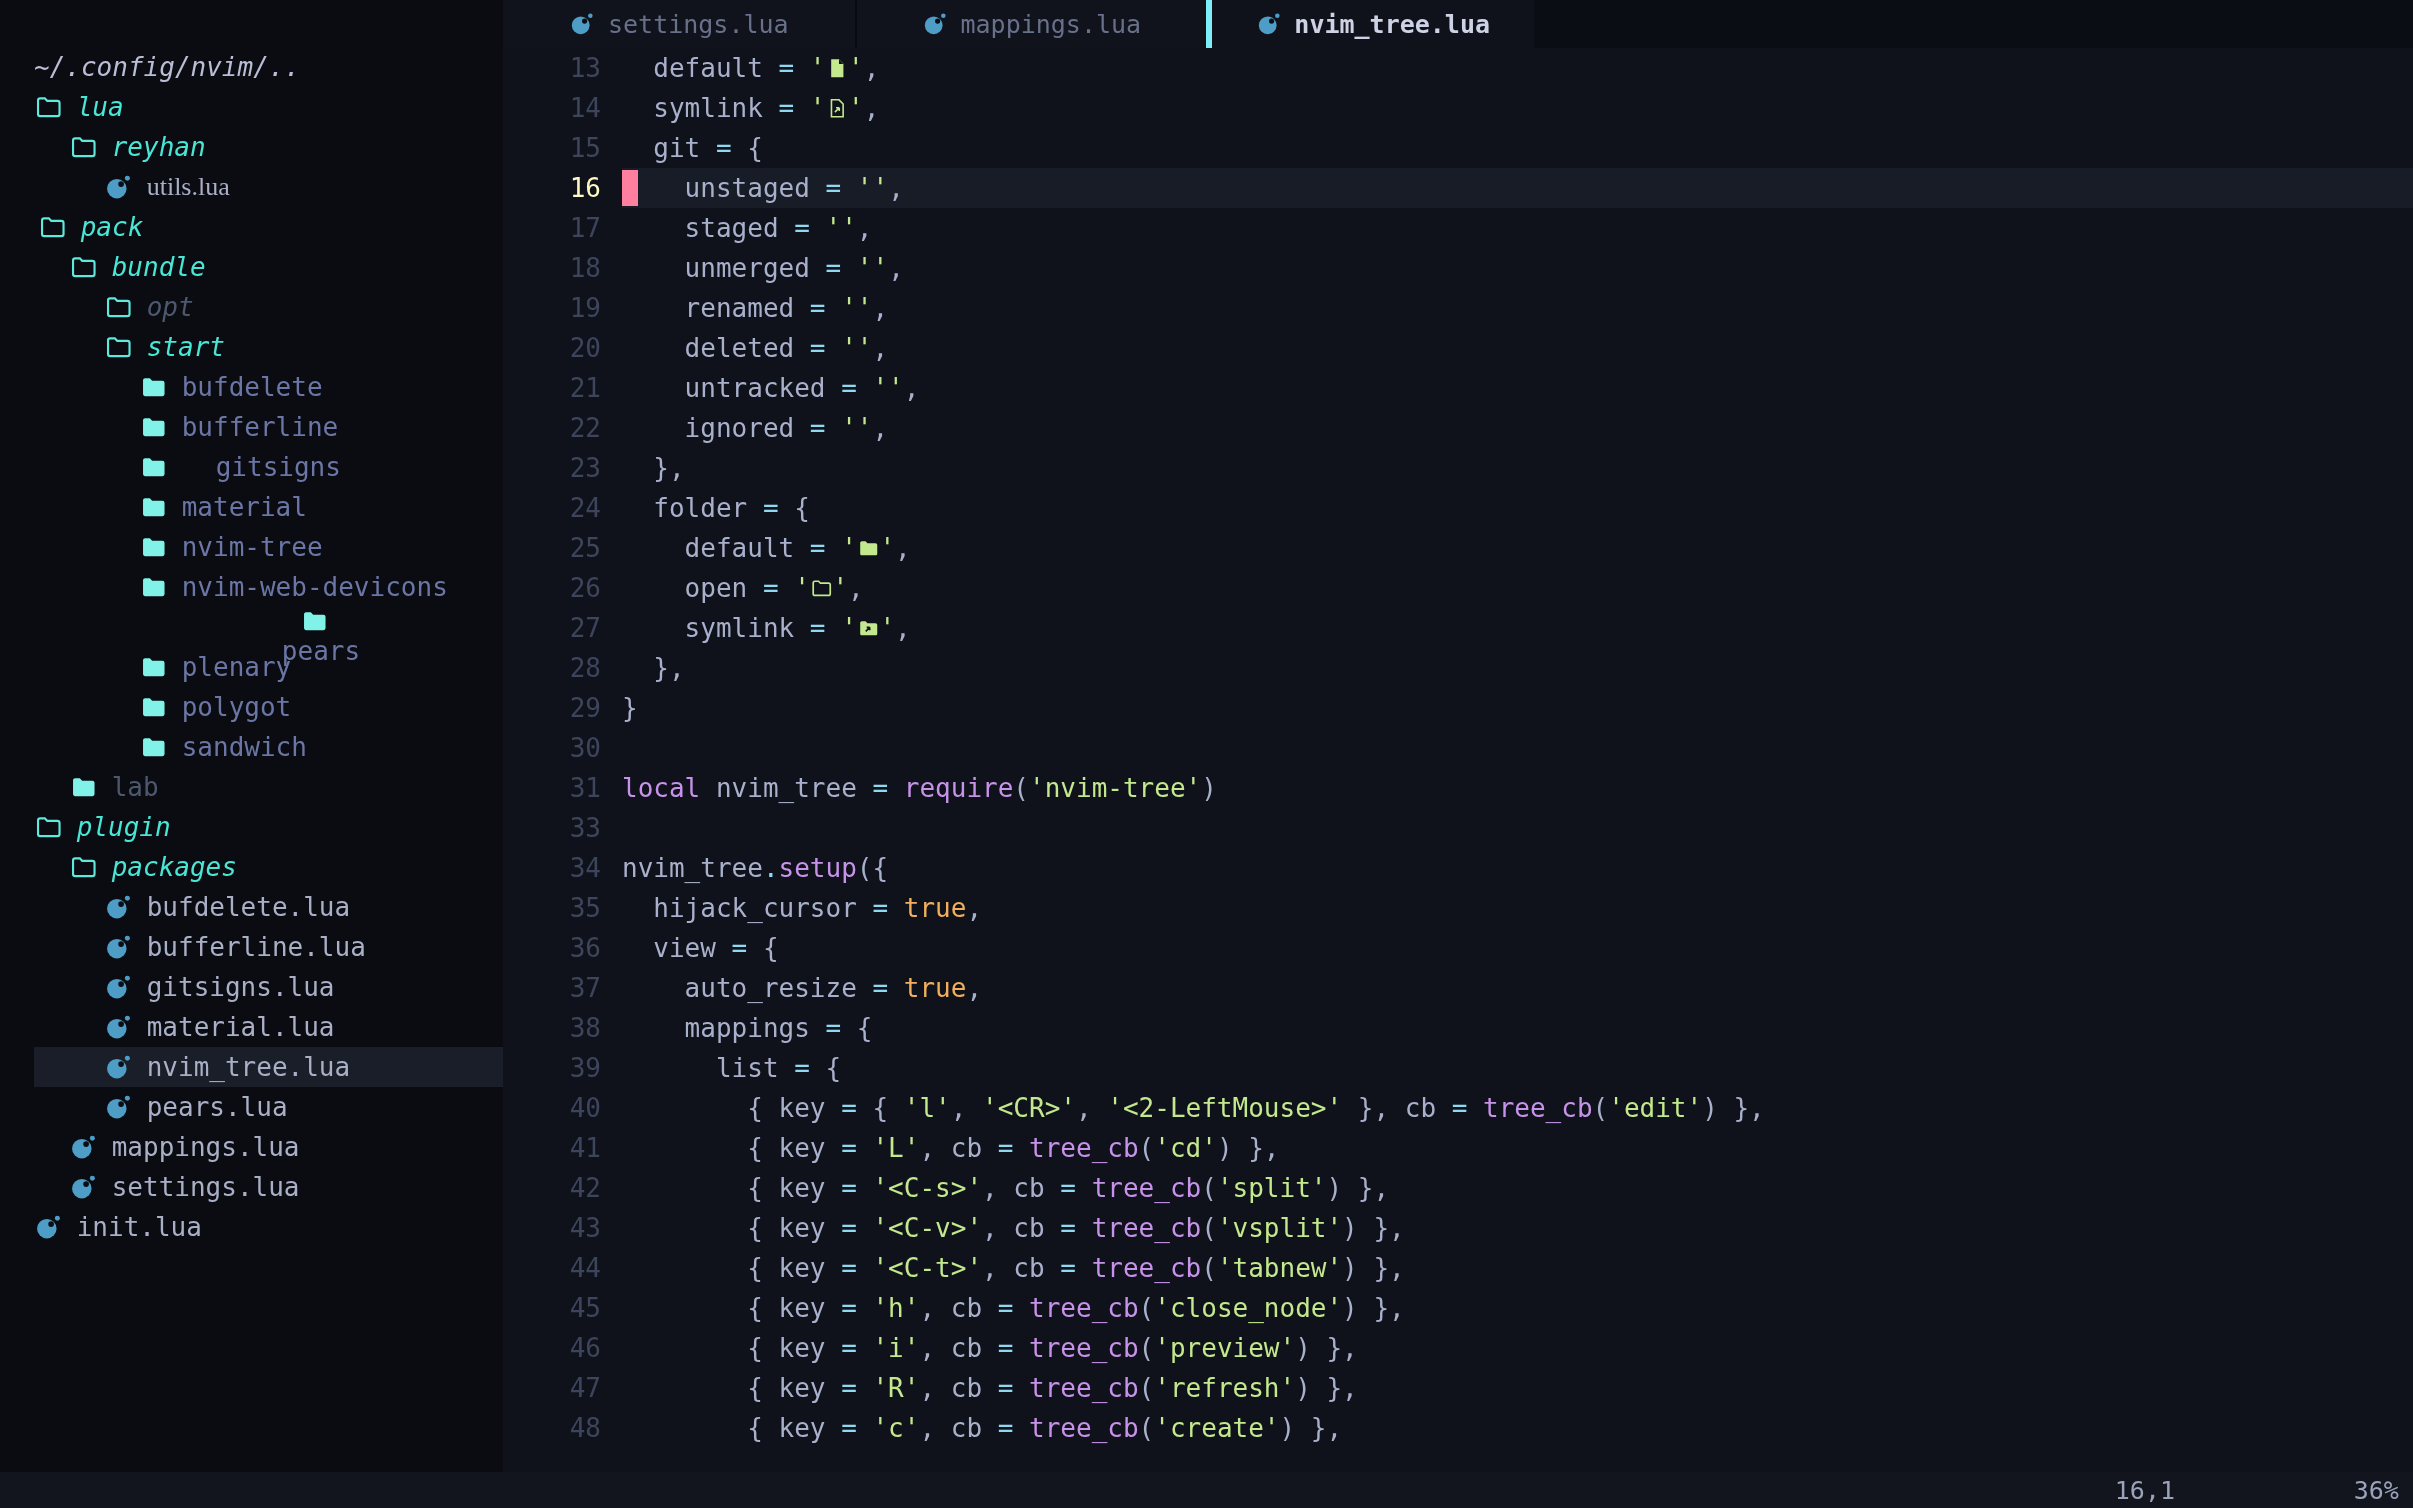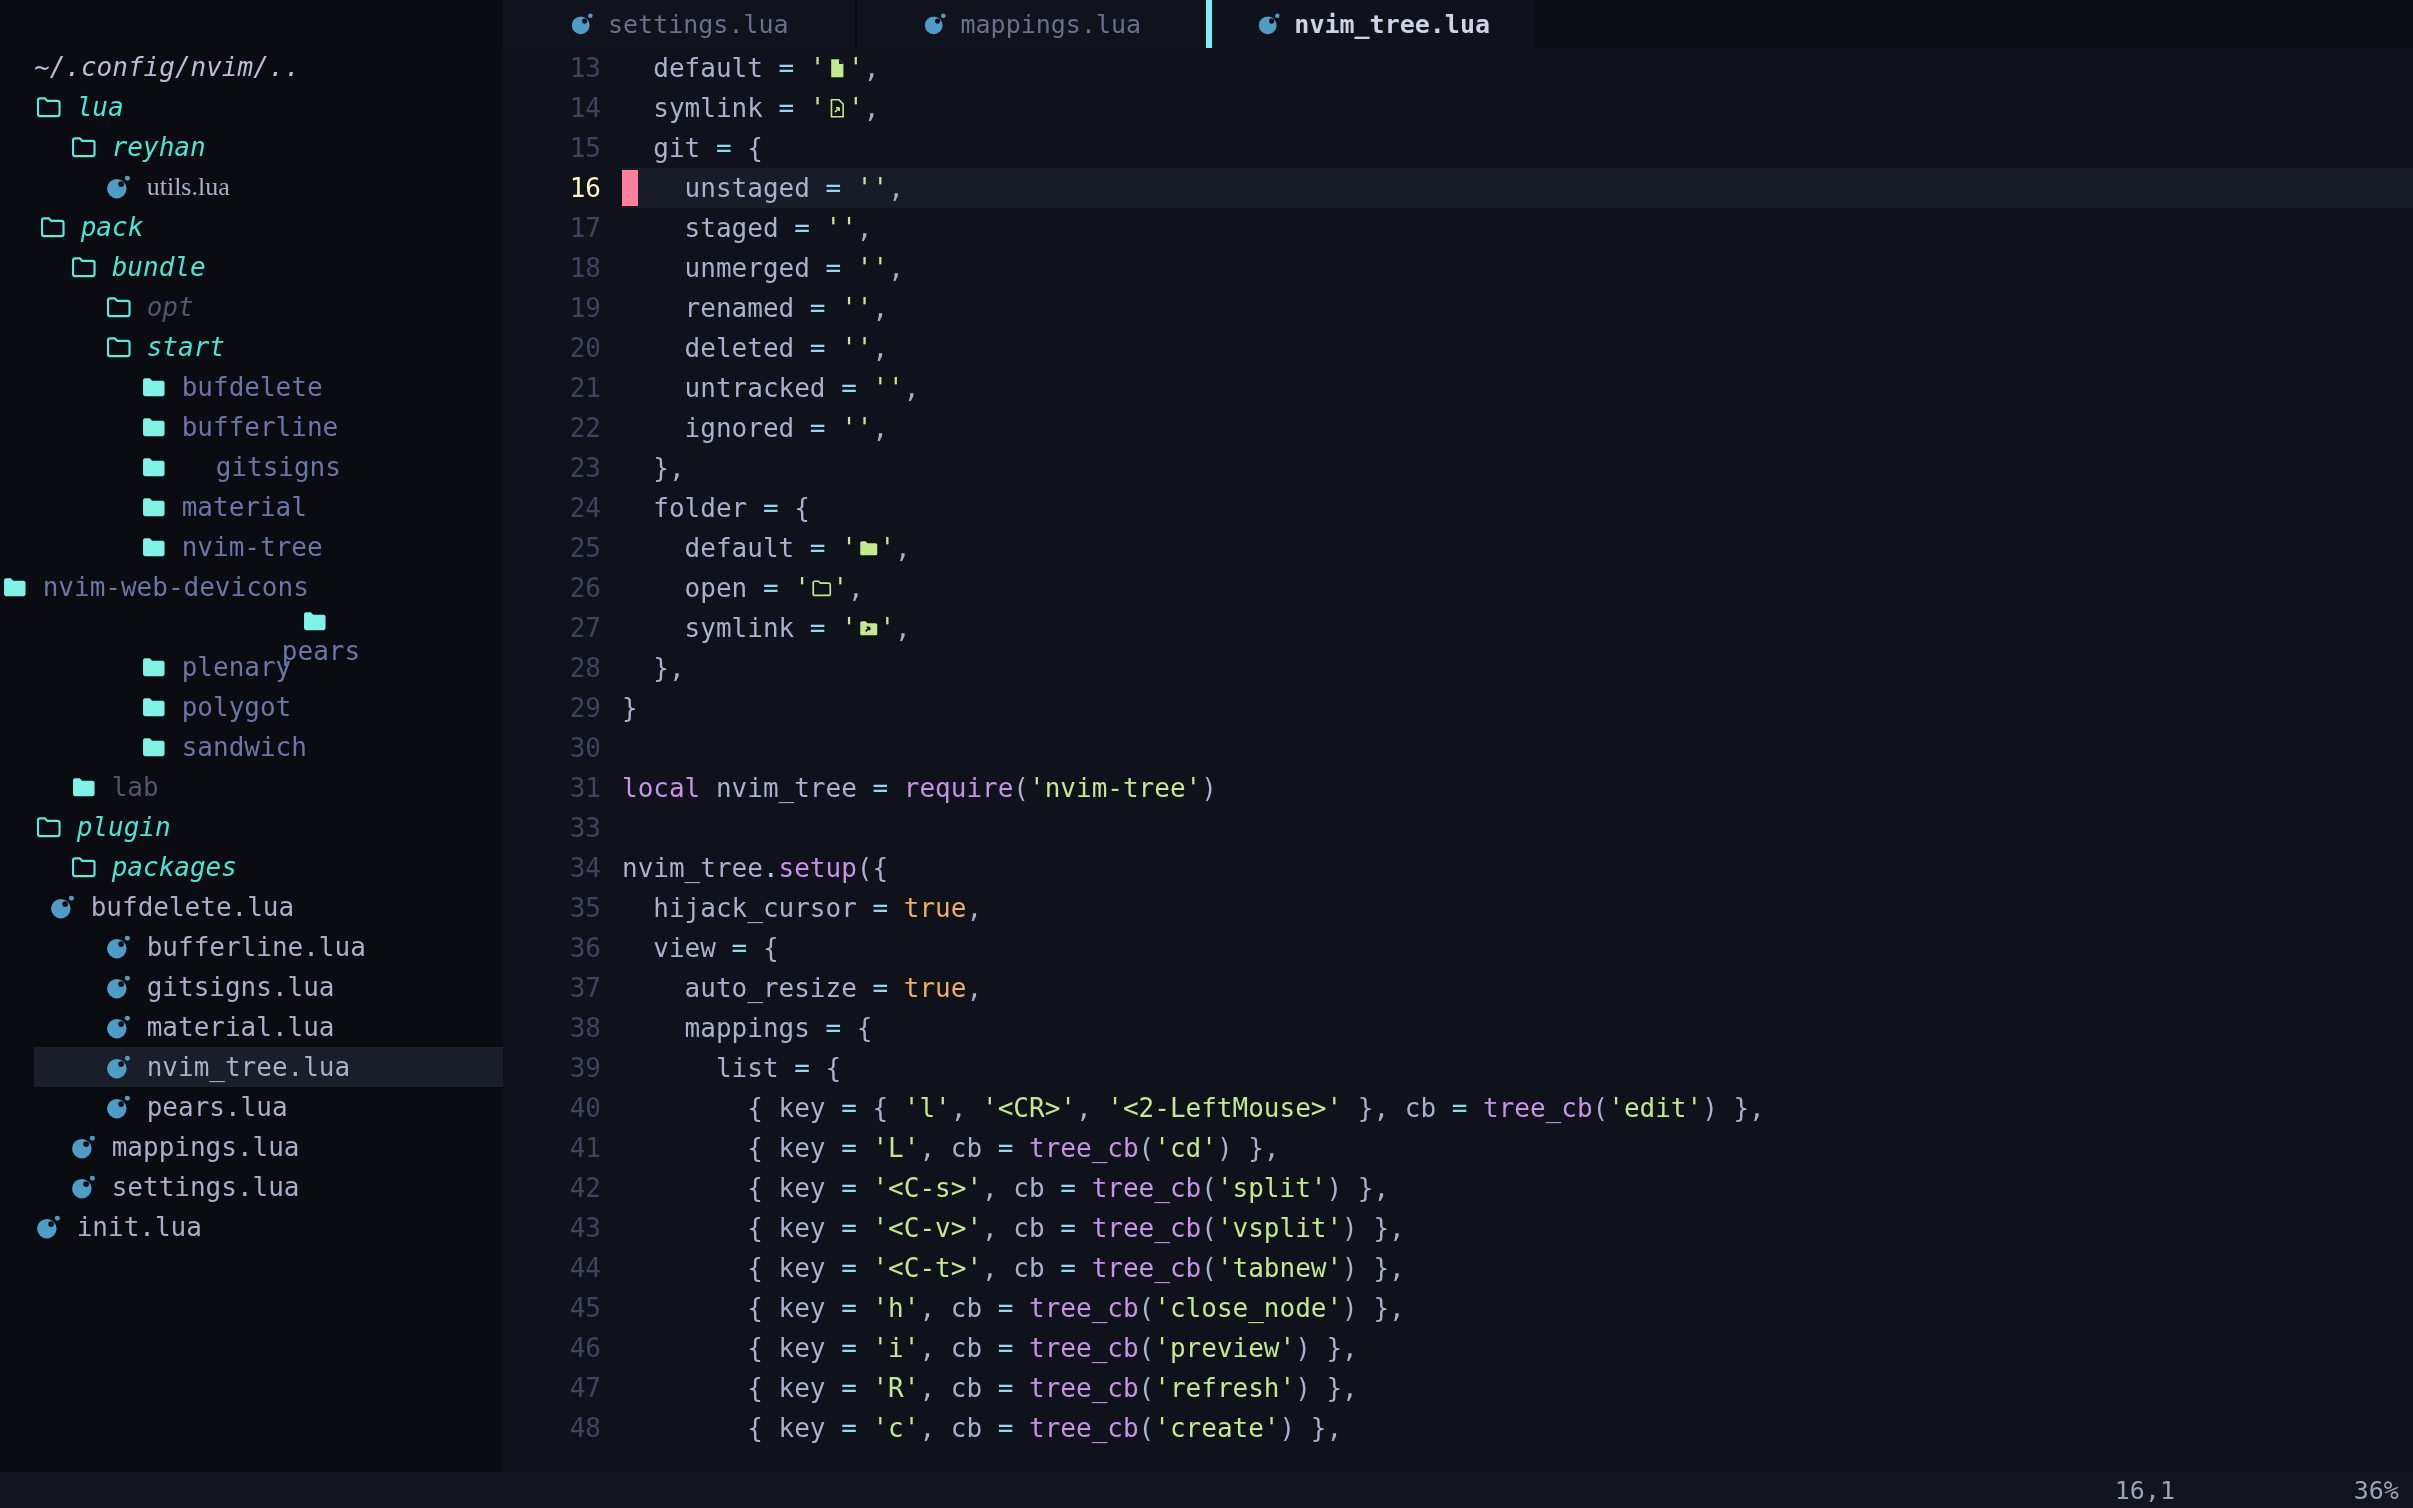--- a/index.html
+++ b/index.html
@@ -127,21 +127,21 @@
             <path d="M3.4 6.3c0-1 .8-1.8 1.8-1.8h3.9l2 2.1h8.6c1 0 1.8.8 1.8 1.8v9.3c0 1-.8 1.8-1.8 1.8H5.2c-1 0-1.8-.8-1.8-1.8z" fill="#80f2e7"></path>
           </svg></span>
         <span class="tlabel">material</span>
       </div>
       <div class="trow kind-dir-closed" style="padding-left: 139px;">
         <span class="ticon"><svg viewBox="0 0 24 24" width="100%" height="100%">
             <path d="M3.4 6.3c0-1 .8-1.8 1.8-1.8h3.9l2 2.1h8.6c1 0 1.8.8 1.8 1.8v9.3c0 1-.8 1.8-1.8 1.8H5.2c-1 0-1.8-.8-1.8-1.8z" fill="#80f2e7"></path>
           </svg></span>
         <span class="tlabel">nvim-tree</span>
       </div>
-      <div class="trow kind-dir-closed" style="">
+      <div class="trow kind-dir-closed" style="padding-left: 139px;">
         <span class="ticon"><svg viewBox="0 0 24 24" width="100%" height="100%">
             <path d="M3.4 6.3c0-1 .8-1.8 1.8-1.8h3.9l2 2.1h8.6c1 0 1.8.8 1.8 1.8v9.3c0 1-.8 1.8-1.8 1.8H5.2c-1 0-1.8-.8-1.8-1.8z" fill="#80f2e7"></path>
           </svg></span>
         <span class="tlabel">nvim-web-devicons</span>
       </div>
       <div class="trow kind-dir-closed" style="padding-left: 139px; flex-direction: column;">
         <span class="ticon"><svg viewBox="0 0 24 24" width="100%" height="100%">
             <path d="M3.4 6.3c0-1 .8-1.8 1.8-1.8h3.9l2 2.1h8.6c1 0 1.8.8 1.8 1.8v9.3c0 1-.8 1.8-1.8 1.8H5.2c-1 0-1.8-.8-1.8-1.8z" fill="#80f2e7"></path>
           </svg></span>
         <span class="tlabel">pears</span>
@@ -175,21 +175,21 @@
             <path d="M3.4 6.3c0-1 .8-1.8 1.8-1.8h3.9l2 2.1h8.6c1 0 1.8.8 1.8 1.8v9.3c0 1-.8 1.8-1.8 1.8H5.2c-1 0-1.8-.8-1.8-1.8z" fill="none" stroke="#5fe9dc" stroke-width="1.8"></path>
           </svg></span>
         <span class="tlabel">plugin</span>
       </div>
       <div class="trow kind-dir-open" style="padding-left: 69px;">
         <span class="ticon"><svg viewBox="0 0 24 24" width="100%" height="100%">
             <path d="M3.4 6.3c0-1 .8-1.8 1.8-1.8h3.9l2 2.1h8.6c1 0 1.8.8 1.8 1.8v9.3c0 1-.8 1.8-1.8 1.8H5.2c-1 0-1.8-.8-1.8-1.8z" fill="none" stroke="#5fe9dc" stroke-width="1.8"></path>
           </svg></span>
         <span class="tlabel">packages</span>
       </div>
-      <div class="trow kind-file" style="padding-left: 48px;">
+      <div class="trow kind-file" style="padding-left: 104px;">
         <span class="ticon"><svg viewBox="0 0 24 24" width="100%" height="100%">
             <circle cx="10.8" cy="13.2" r="8.2" fill="#4d9dc6"></circle>
             <circle cx="14.4" cy="9.3" r="2.4" fill="#0c0e15"></circle>
             <circle cx="19.7" cy="4.4" r="2.1" fill="#4d9dc6"></circle>
           </svg></span>
         <span class="tlabel">bufdelete.lua</span>
       </div>
       <div class="trow kind-file" style="padding-left: 104px;">
         <span class="ticon"><svg viewBox="0 0 24 24" width="100%" height="100%">
             <circle cx="10.8" cy="13.2" r="8.2" fill="#4d9dc6"></circle>

